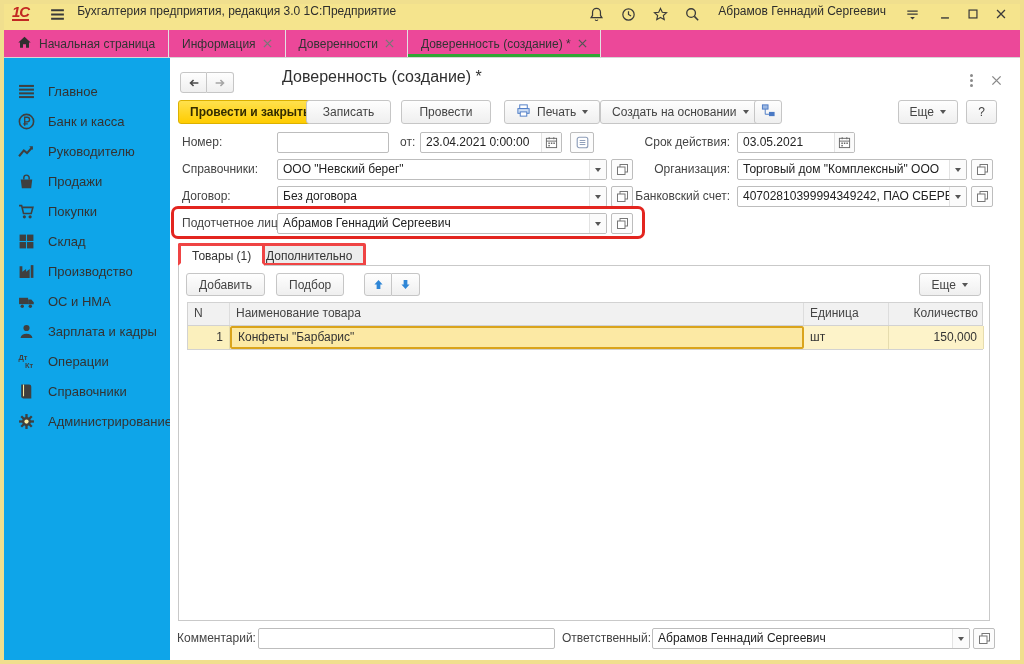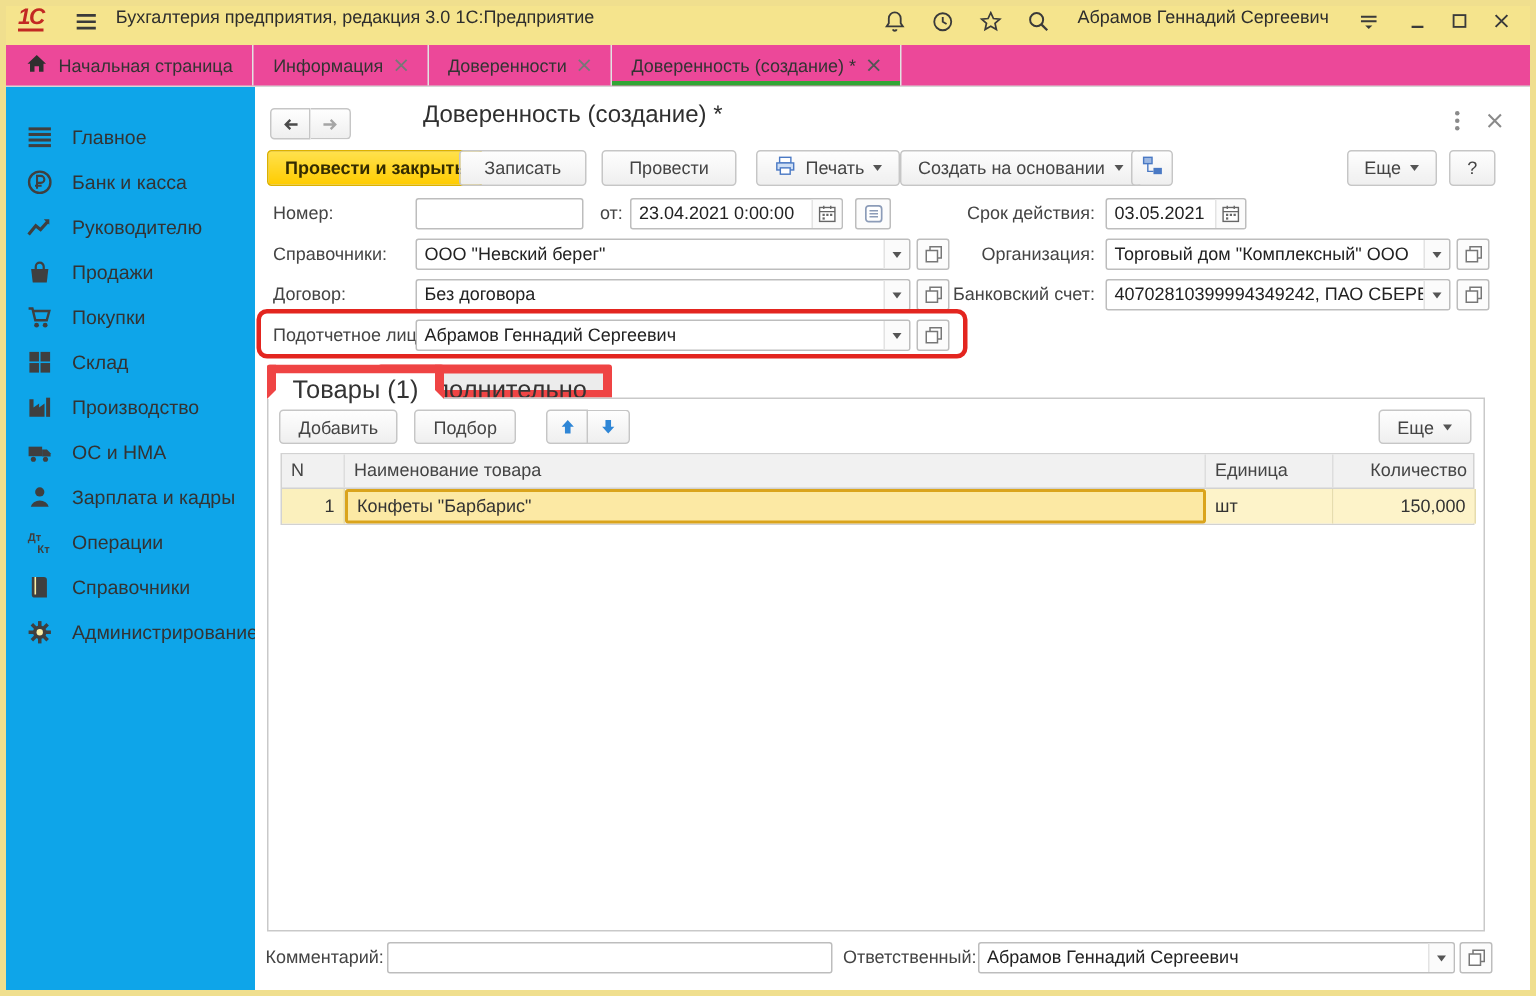--- a/index.html
+++ b/index.html
@@ -42,21 +42,21 @@
   .combo { position:absolute; height:21px; border:1px solid #bdbdbd; border-radius:2px; background:#fff; display:flex; overflow:hidden; }
   .combo .txt { flex:1; line-height:19px; padding:0 5px; overflow:hidden; white-space:nowrap; color:#222; }
   .combo .dd { width:17px; display:flex; align-items:center; justify-content:center; border-left:1px solid #e3e3e3; background:#fbfbfb; cursor:pointer; flex:none; }
   .combo .calb { width:20px; display:flex; align-items:center; justify-content:center; border-left:1px solid #e3e3e3; background:#fbfbfb; cursor:pointer; flex:none; }
   .sq-btn { position:absolute; width:22px; height:21px; border:1px solid #bdbdbd; border-radius:2px; background:#fcfcfc; display:flex; align-items:center; justify-content:center; cursor:pointer; }
   .sq-btn svg { width:13px; height:13px; }
   .calb svg { width:13px; height:13px; }
 
   .red-box { position:absolute; left:1px; top:148px; width:474px; height:33px; border:3px solid #e3251f; border-radius:7px; pointer-events:none; }
 
-  .ftab { position:absolute; height:23px; line-height:21px; padding:0 11px; border:6px solid #ef4444; font-size:17px; color:#333; cursor:pointer; }
+  .ftab { position:absolute; height:23px; line-height:21px; padding:0 11px; border:3px solid #ef4444; font-size:12px; color:#333; cursor:pointer; }
   .ftab.on { background:#fff; border-bottom-color:#fff; z-index:3; border-radius:2px 2px 0 0; }
   .ftab.off { background:#ececec; border-radius:2px 2px 0 0; }
 
   .groupbox { position:absolute; left:8px; top:207px; width:812px; height:356px; border:1px solid #c9c9c9; background:#fff; }
   .gb-btn { position:absolute; height:23px; background:linear-gradient(#fefefe,#efefef); border:1px solid #c6c6c6; border-radius:3px; color:#444; display:flex; align-items:center; gap:6px; padding:0 12px; cursor:pointer; }
   .arrow-group { position:absolute; left:185px; top:7px; display:flex; }
   .arrow-btn { width:28px; height:23px; background:linear-gradient(#fefefe,#efefef); border:1px solid #c6c6c6; display:flex; align-items:center; justify-content:center; cursor:pointer; }
   .arrow-btn:first-child { border-radius:3px 0 0 3px; }
   .arrow-btn:last-child { border-radius:0 3px 3px 0; border-left:none; }
   .arrow-btn svg { width:13px; height:13px; }
@@ -396,21 +396,21 @@
             </svg>
           </span>
       </div>
       <div class="sq-btn" style="left:400px; top:74px; width:24px;">
         <svg viewBox="0 0 16 16">
             <rect x="1.5" y="1.5" width="13" height="13" rx="2.5" fill="#fff" stroke="#8c9cb8" stroke-width="1.4"></rect>
             <path d="M4.5 5.5h7M4.5 8h7M4.5 10.5h7" stroke="#8c9cb8" stroke-width="1.2"></path>
           </svg>
       </div>
       <div class="lbl rt-lbl" style="left:430px; top:74px; width:130px;">Срок действия:</div>
-      <div class="combo" style="left:567px; top:74px; width:94px;">
+      <div class="combo" style="left:567px; top:74px; width:118px;">
         <span class="txt">03.05.2021</span>
         <span class="calb">
             <svg viewBox="0 0 14 14">
               <rect x="1.5" y="2.5" width="11" height="10" fill="#fff" stroke="#666"></rect>
               <path d="M1.5 5.5h11M4.5 1.2v2.3M9.5 1.2v2.3" stroke="#666"></path>
               <g fill="#666">
                 <rect x="3.6" y="7" width="1.6" height="1.6"></rect>
                 <rect x="6.3" y="7" width="1.6" height="1.6"></rect>
                 <rect x="9" y="7" width="1.6" height="1.6"></rect>
                 <rect x="3.6" y="9.6" width="1.6" height="1.6"></rect>

